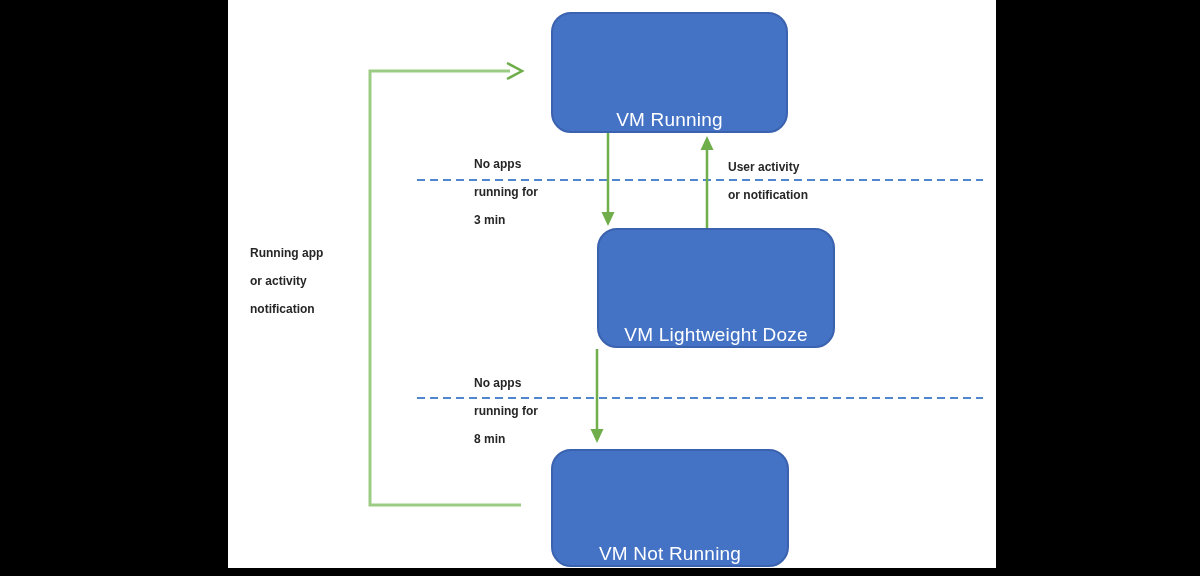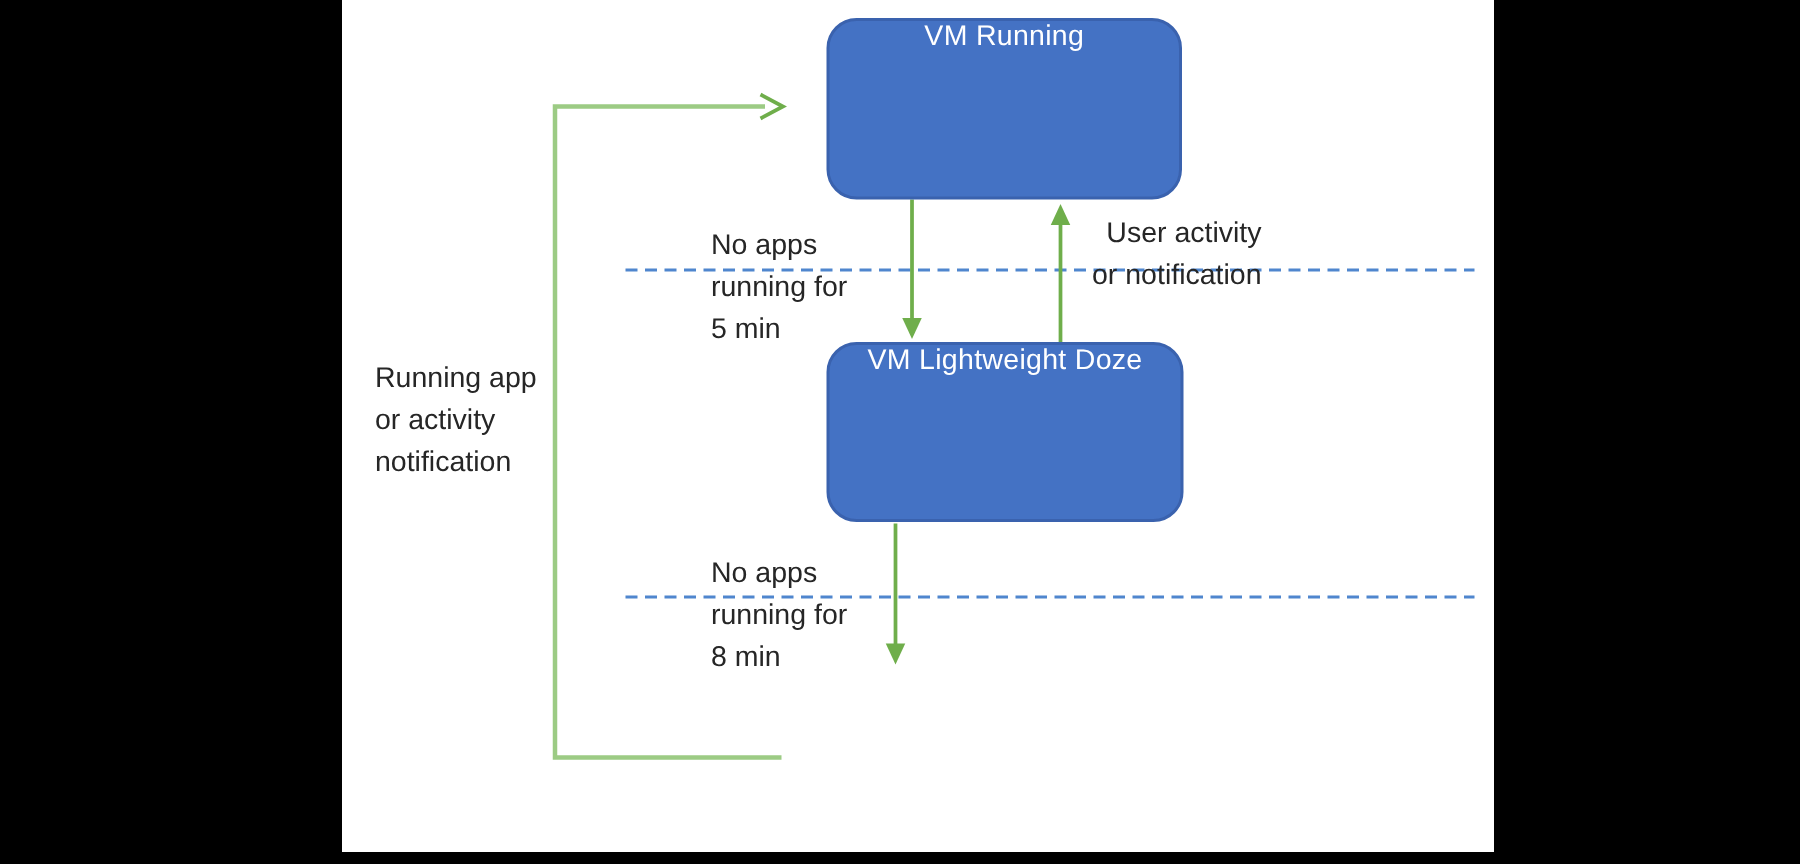--- a/index.html
+++ b/index.html
@@ -14,39 +14,40 @@
     position: absolute;
     left: 228px; top: 0;
     width: 768px; height: 568px;
     background: #fff;
   }
   .node {
     position: absolute;
     border-radius: 20px;
     border: 2px solid #3a62ae;
     display: flex;
-    align-items: flex-start;
+    align-items: flex-end;
     justify-content: center;
     color: #ffffff;
     font-size: 19px;
     letter-spacing: 0.2px;
   }
   #node-running     { left: 551px; top: 12px;  width: 233px; height: 117px; }
   #node-doze        { left: 551px; top: 228px; width: 234px; height: 116px; }
   #node-not-running { left: 551px; top: 449px; width: 234px; height: 114px; }
   .annotation {
     position: absolute;
     color: #262626;
-    font-size: 19px;
+    font-size: 12px;
     line-height: 28px;
     white-space: nowrap;
+    font-weight: bold;
   }
   .annotation span { display: block; }
   #label-no-apps-3     { left: 474px; top: 150px; }
-  #label-user-activity { left: 728px; top: 142px; text-align: right; }
+  #label-user-activity { left: 728px; top: 153px; }
   #label-no-apps-7     { left: 474px; top: 369px; }
   #label-launch-app    { left: 250px; top: 239px; }
   #connector-layer {
     position: absolute;
     left: 0; top: 0;
     width: 1200px; height: 576px;
     pointer-events: none;
   }
 </style>
 </head>
@@ -80,29 +81,32 @@
     <g>
       <polyline points="521,505 370,505 370,71 510,71" fill="none" stroke-width="3" style="stroke: rgb(156, 203, 132);"></polyline>
       <path d="M507,63 L522,71 L507,79" fill="none" stroke-width="2.5" style="stroke: rgb(111, 174, 75);"></path>
     </g>
   </svg>
 
   <div class="node" id="node-running" style="background-color: rgb(68, 114, 196);">
     <span>VM Running</span>
   </div>
 
-  <div class="node" id="node-doze" style="background-color: rgb(68, 114, 196);">
+  <div class="node" id="node-doze" style="background-color: rgb(68, 114, 196); margin-left: 46px;">
     <span>VM Lightweight Doze</span>
   </div>
 
+  <div class="node" id="node-not-running" style="background-color: rgb(68, 114, 196);">
+    <span>VM Not Running</span>
+  </div>
 
   <div class="annotation" id="label-no-apps-3">
     <span>No apps</span>
     <span>running for</span>
-    <span>5 min</span>
+    <span>3 min</span>
   </div>
 
   <div class="annotation" id="label-user-activity">
     <span>User activity</span>
     <span>or notification</span>
   </div>
 
   <div class="annotation" id="label-no-apps-7">
     <span>No apps</span>
     <span>running for</span>

